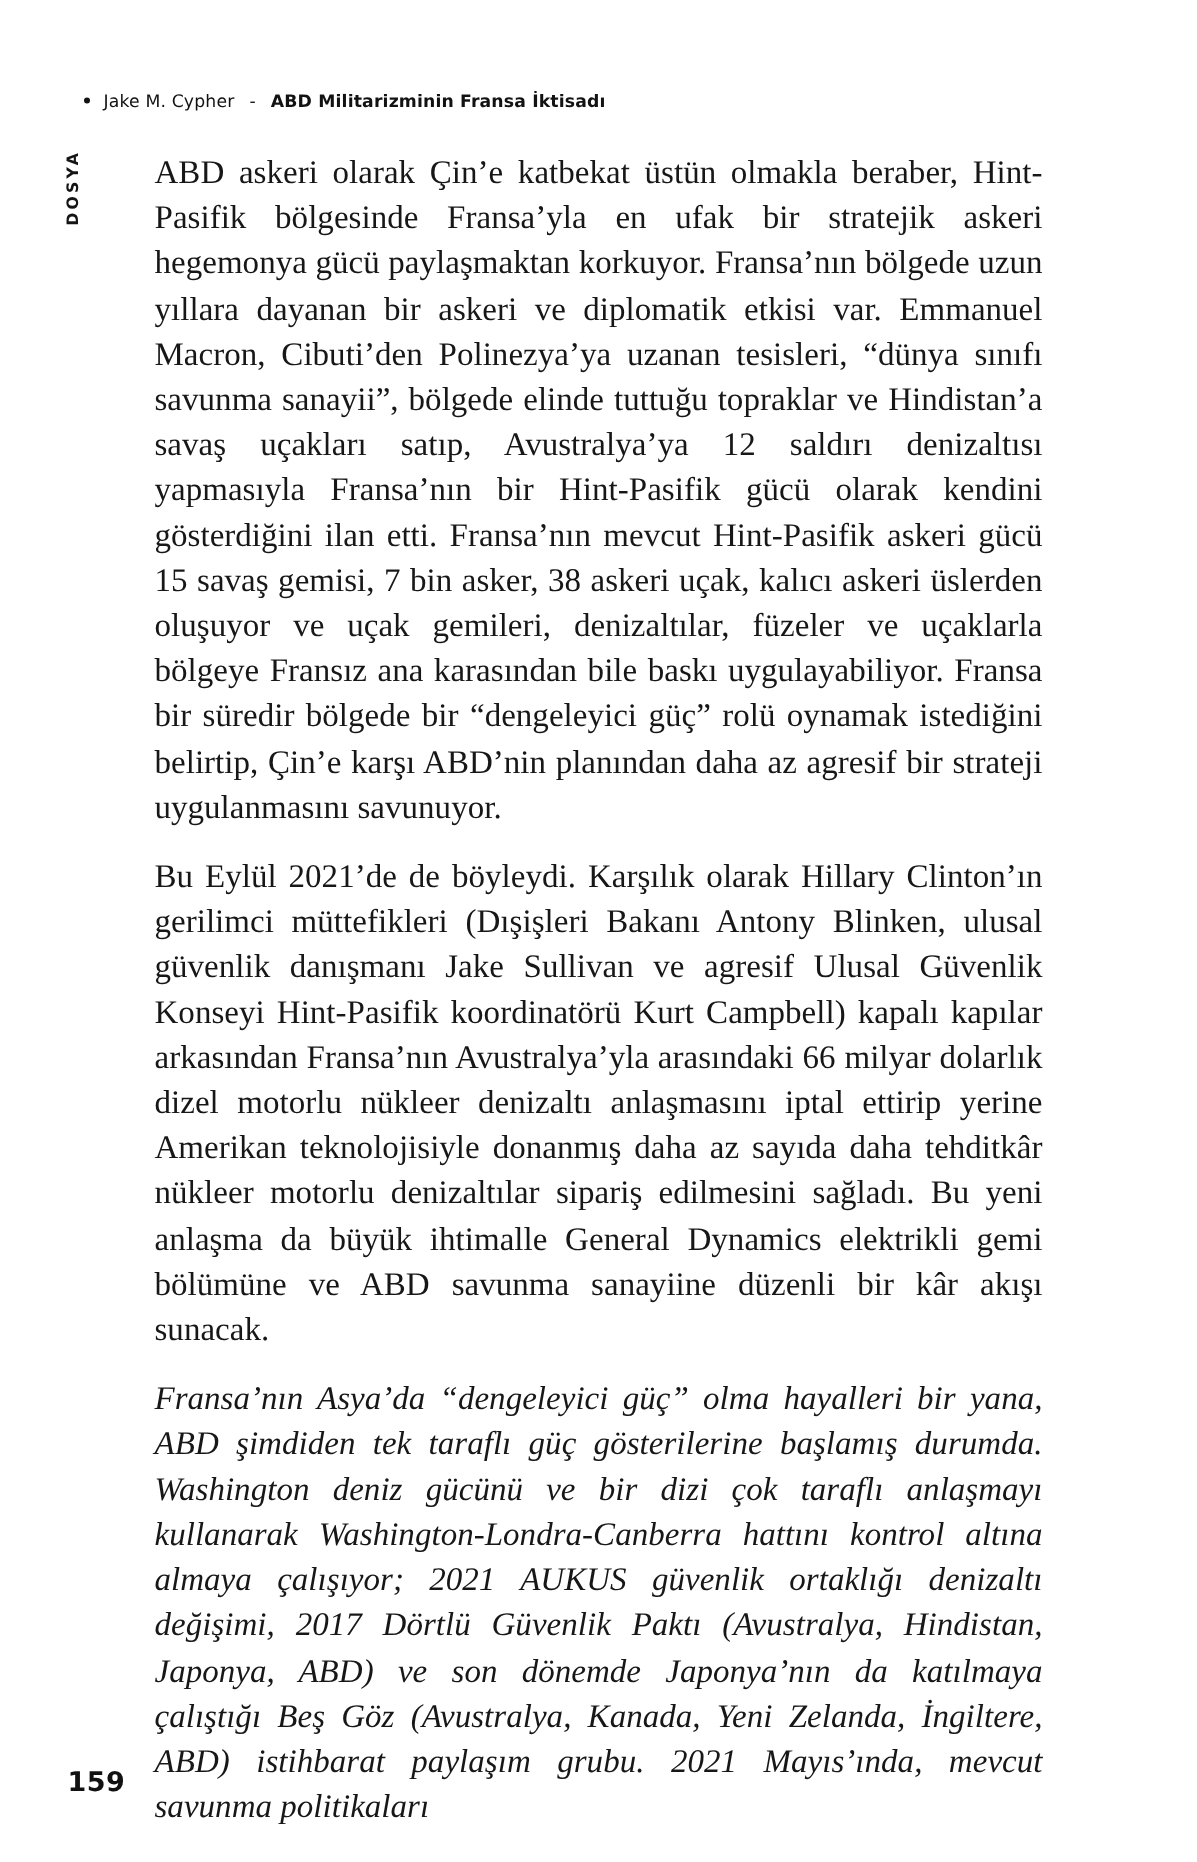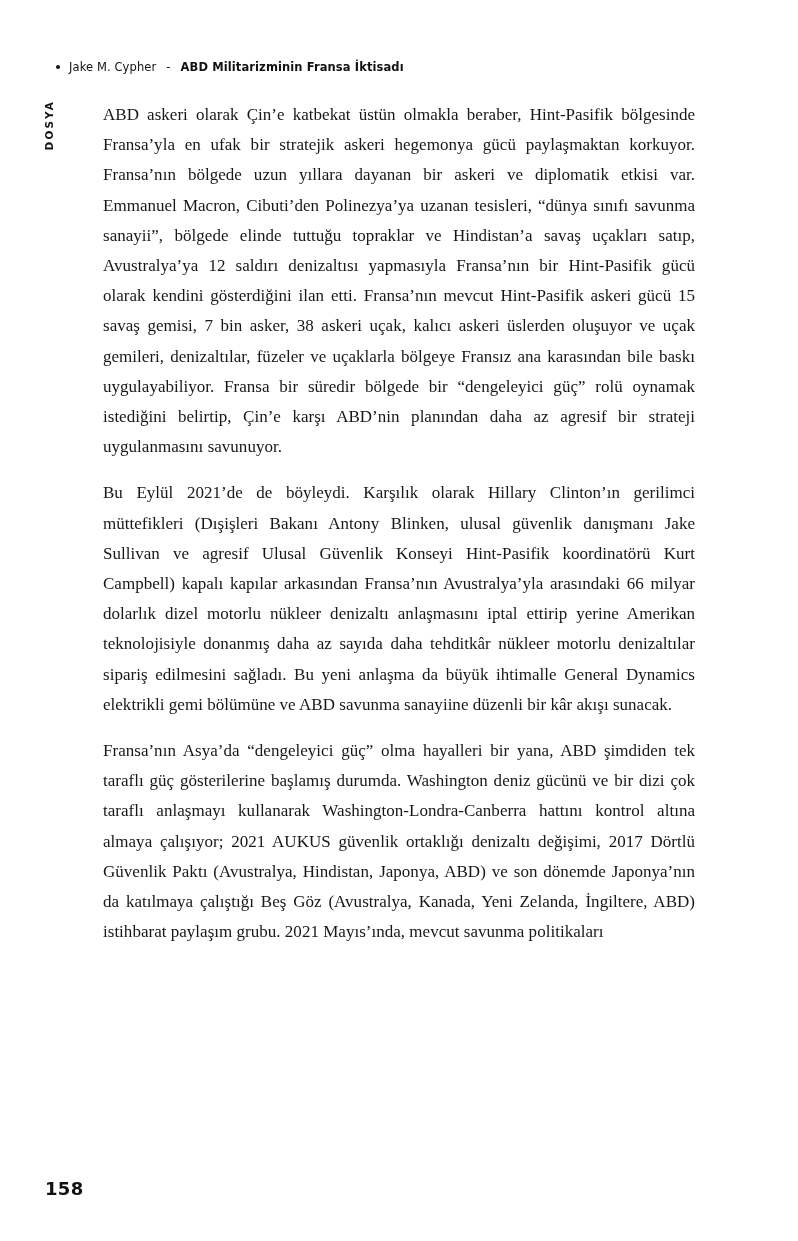--- a/index.html
+++ b/index.html
@@ -71,30 +71,31 @@
 
   
   .body-col {
     position: absolute;
     top: 100px;
     left: 103px;
     width: 592px;
   }
   .body-col p {
     margin: 0 0 16px 0;
-    font-size: 17px;
+    font-size: 22px;
     line-height: 30.2px;
     text-align: justify;
     text-justify: inter-word;
     hyphens: manual;
     letter-spacing: 0.02px;
     color: #171717;
   }
   .body-col p:last-child {
     margin-bottom: 0;
+    font-style: italic;
   }
 
   
   .folio {
     position: absolute;
     left: 45px;
     top: 1178px;
     font-family: "DejaVu Sans", sans-serif;
     font-size: 18px;
     font-weight: 700;
@@ -115,15 +116,15 @@
   </div>
 
   <div class="section-tab">DOSYA</div>
 
   <div class="body-col">
     <p>ABD askeri olarak Çin’e katbekat üstün olmakla beraber, Hint-Pasifik bölgesinde Fransa’yla en ufak bir stratejik askeri hegemonya gücü paylaşmaktan korkuyor. Fransa’nın bölgede uzun yıllara dayanan bir askeri ve diplomatik etkisi var. Emmanuel Macron, Cibuti’den Polinezya’ya uzanan tesisleri, “dünya sınıfı savunma sanayii”, bölgede elinde tuttuğu topraklar ve Hindistan’a savaş uçakları satıp, Avustralya’ya 12 saldırı denizaltısı yapmasıyla Fransa’nın bir Hint-Pasifik gücü olarak kendini gösterdiğini ilan etti. Fransa’nın mevcut Hint-Pasifik askeri gücü 15 savaş gemisi, 7 bin asker, 38 askeri uçak, kalıcı askeri üslerden oluşuyor ve uçak gemileri, denizaltılar, füzeler ve uçaklarla bölgeye Fransız ana karasından bile baskı uygulayabiliyor. Fransa bir süredir bölgede bir “dengeleyici güç” rolü oynamak istediğini belirtip, Çin’e karşı ABD’nin planından daha az agresif bir strateji uygulanmasını savunuyor.</p>
     <p>Bu Eylül 2021’de de böyleydi. Karşılık olarak Hillary Clinton’ın gerilimci müttefikleri (Dışişleri Bakanı Antony Blinken, ulusal güvenlik danışmanı Jake Sullivan ve agresif Ulusal Güvenlik Konseyi Hint-Pasifik koordinatörü Kurt Campbell) kapalı kapılar arkasından Fransa’nın Avustralya’yla arasındaki 66 milyar dolarlık dizel motorlu nükleer denizaltı anlaşmasını iptal ettirip yerine Amerikan teknolojisiyle donanmış daha az sayıda daha tehditkâr nükleer motorlu denizaltılar sipariş edilmesini sağladı. Bu yeni anlaşma da büyük ihtimalle General Dynamics elektrikli gemi bölümüne ve ABD savunma sanayiine düzenli bir kâr akışı sunacak.</p>
     <p>Fransa’nın Asya’da “dengeleyici güç” olma hayalleri bir yana, ABD şimdiden tek taraflı güç gösterilerine başlamış durumda. Washington deniz gücünü ve bir dizi çok taraflı anlaşmayı kullanarak Washington-Londra-Canberra hattını kontrol altına almaya çalışıyor; 2021 AUKUS güvenlik ortaklığı denizaltı değişimi, 2017 Dörtlü Güvenlik Paktı (Avustralya, Hindistan, Japonya, ABD) ve son dönemde Japonya’nın da katılmaya çalıştığı Beş Göz (Avustralya, Kanada, Yeni Zelanda, İngiltere, ABD) istihbarat paylaşım grubu. 2021 Mayıs’ında, mevcut savunma politikaları</p>
   </div>
 
-  <div class="folio">158</div>
+  <div class="folio">159</div>
 
 </div>
 
 </body></html>

